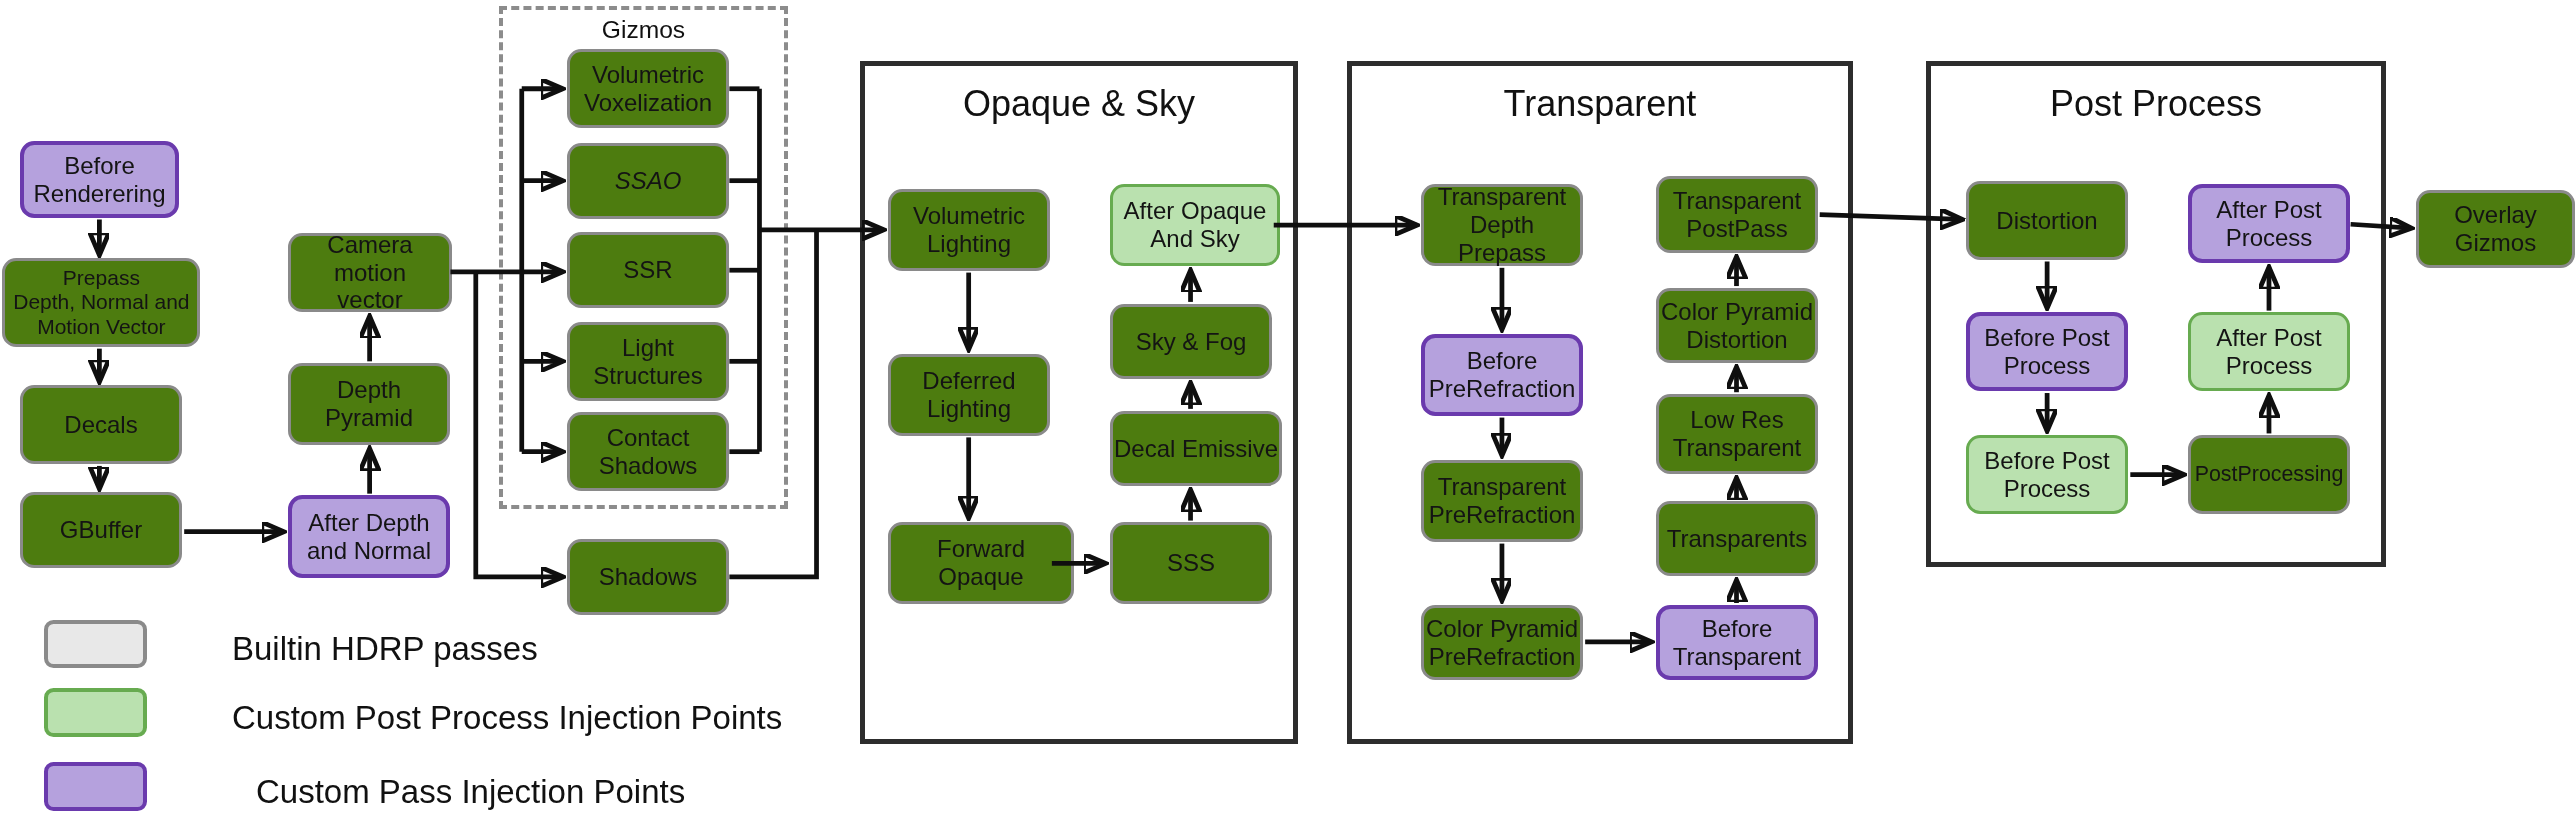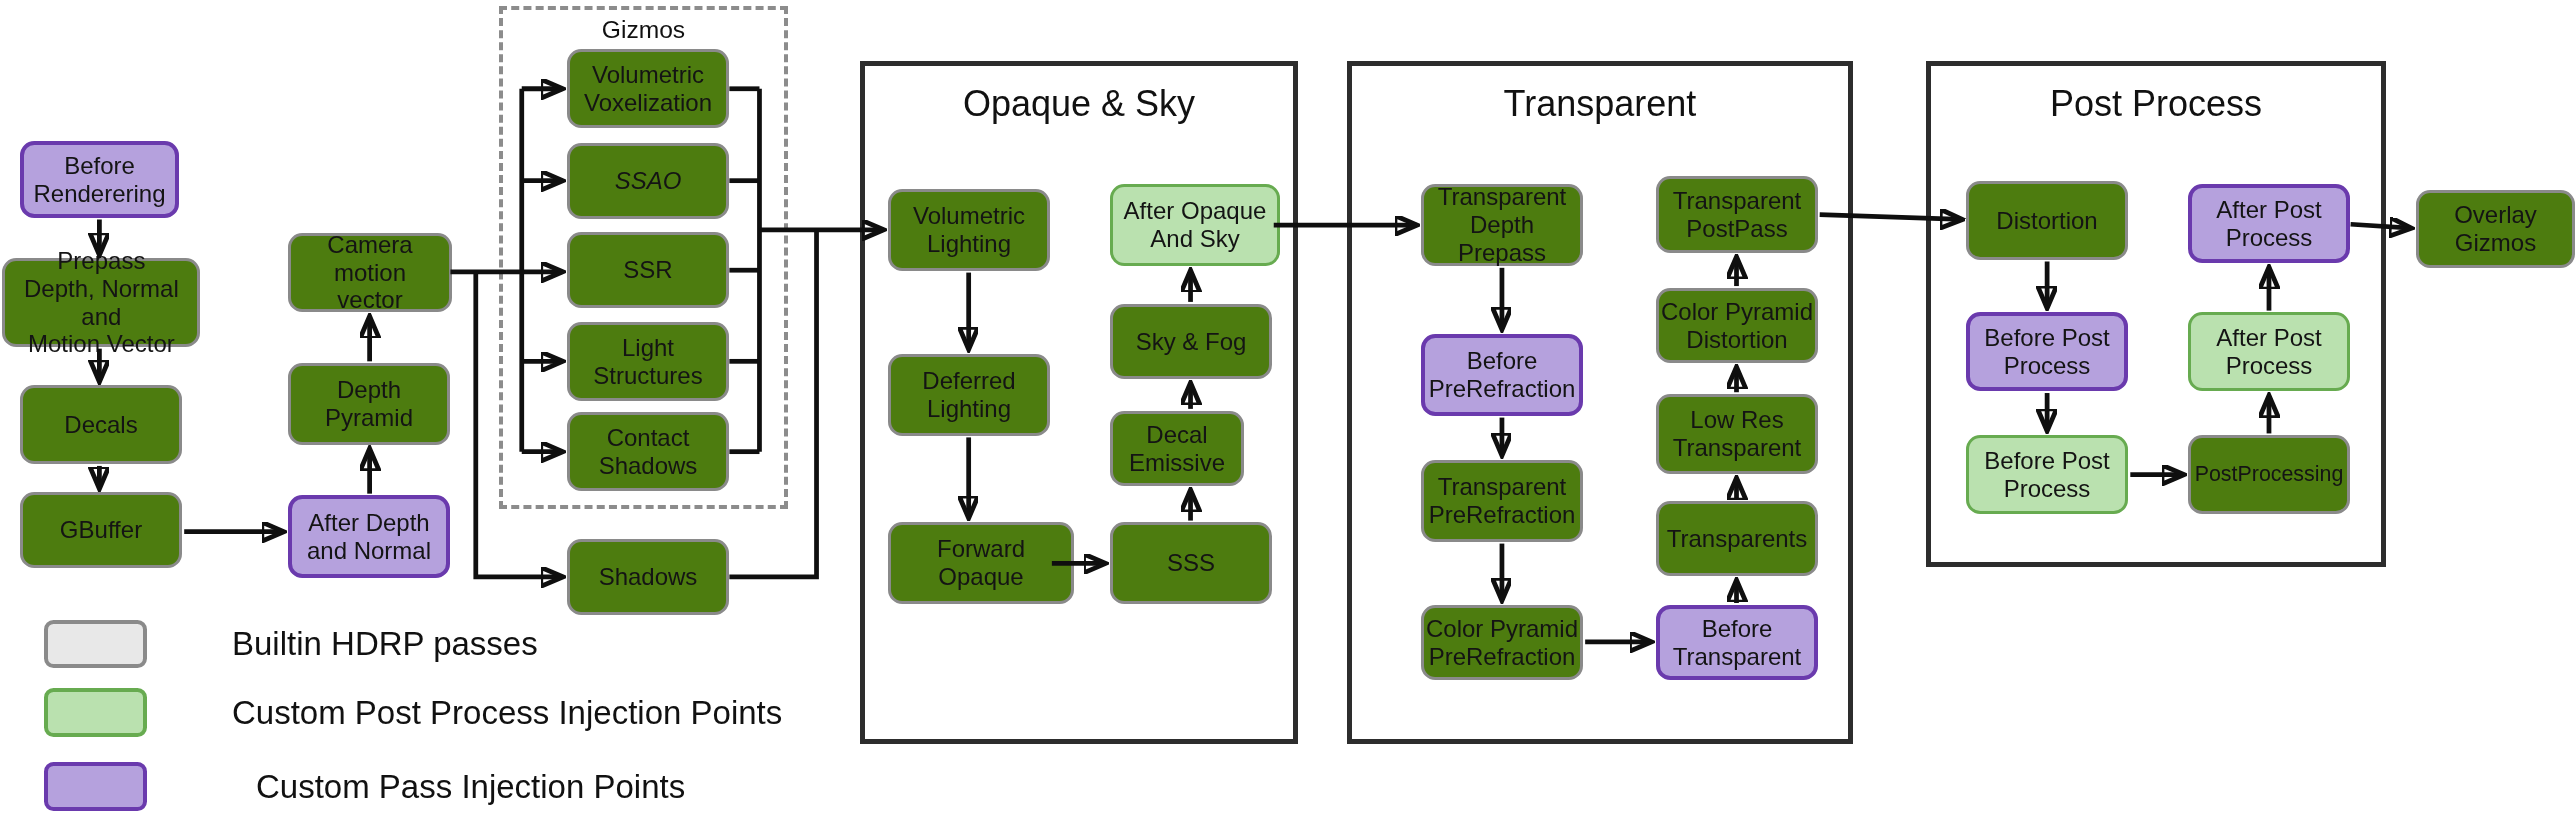--- a/index.html
+++ b/index.html
@@ -12,21 +12,21 @@
   .async-box{position:absolute;box-sizing:border-box;border:4px dashed #8c8c8c;background:#ffffff;z-index:1;}
   .async-title{position:absolute;text-align:center;font-size:24.6px;color:#111;z-index:2;}
 
   
   .node{position:absolute;box-sizing:border-box;border-radius:14.3px;
         display:flex;align-items:center;justify-content:center;text-align:center;
         font-size:24px;line-height:1.16;white-space:pre-line;color:#141414;z-index:3;}
   .node.gray{background:#4d7c0f;border:3.2px solid #8a8a8a;}
   .node.green{background:#bae1af;border:3.2px solid #67ab50;}
   .node.purple{background:#b5a1dd;border:4px solid #6a3aad;}
-  .node.small{font-size:24px;}
+  .node.small{font-size:21px;}
   .node.tight{font-size:21.4px;}
 
   
   svg.edges{position:absolute;left:0;top:0;z-index:4;pointer-events:none;}
   svg.edges path{stroke:#0f0f0f;stroke-width:6;fill:none;}
 
   
   #n-before_rendering{left:20px;top:141px;width:159px;height:77px;}
   #n-prepass{left:2.4px;top:258px;width:198px;height:89px;}
   #n-decals{left:20px;top:385px;width:162px;height:79px;}
@@ -37,21 +37,21 @@
   #n-volumetric_voxelization{left:567px;top:49px;width:162px;height:79px;}
   #n-ssao{left:567px;top:143px;width:162px;height:76px;font-style:italic;}
   #n-ssr{left:567px;top:232px;width:162px;height:76px;}
   #n-light_structures{left:567px;top:322px;width:162px;height:79px;}
   #n-contact_shadows{left:567px;top:412px;width:162px;height:79px;}
   #n-shadows{left:567px;top:539px;width:162px;height:76px;}
   #n-volumetric_lighting{left:888px;top:189px;width:162px;height:82px;}
   #n-deferred_lighting{left:888px;top:354px;width:162px;height:82px;}
   #n-forward_opaque{left:888px;top:522px;width:186px;height:82px;}
   #n-sss{left:1110px;top:522px;width:162px;height:82px;}
-  #n-decal_emissive{left:1110px;top:411px;width:134px;height:75px;}
+  #n-decal_emissive{left:1110px;top:411px;width:172px;height:75px;}
   #n-sky_fog{left:1110px;top:304px;width:162px;height:75px;}
   #n-after_opaque_sky{left:1110px;top:184px;width:170px;height:82px;}
   #n-transparent_depth_prepass{left:1421px;top:184px;width:162px;height:82px;}
   #n-before_prerefraction{left:1421px;top:334px;width:162px;height:82px;}
   #n-transparent_prerefraction{left:1421px;top:460px;width:162px;height:82px;}
   #n-color_pyramid_prerefraction{left:1421px;top:605px;width:162px;height:75px;}
   #n-before_transparent{left:1656px;top:605px;width:162px;height:75px;}
   #n-transparents{left:1656px;top:501px;width:162px;height:75px;}
   #n-low_res_transparent{left:1656px;top:394px;width:162px;height:80px;}
   #n-color_pyramid_distortion{left:1656px;top:288px;width:162px;height:75px;}
@@ -65,21 +65,21 @@
   #n-overlay_gizmos{left:2416px;top:190px;width:159px;height:78px;}
 
   
   #c-opaque_sky{left:860px;top:61px;width:438px;height:683px;}
   #c-transparent{left:1347px;top:61px;width:506px;height:683px;}
   #c-post_process{left:1926px;top:61px;width:460px;height:506px;}
   #async-box{left:499px;top:6.3px;width:289px;height:503px;}
   #async-title{left:499px;top:16px;width:289px;}
 
   
-  .legend-row{position:absolute;display:flex;align-items:center;z-index:3;padding-left:28px;}
+  .legend-row{position:absolute;display:flex;align-items:flex-end;z-index:3;padding-left:28px;}
   .legend-swatch{width:103px;border-radius:9.5px;box-sizing:border-box;margin-right:85px;flex:0 0 auto;}
   .legend-swatch.gray{height:48px;background:#e8e8e8;border:4px solid #8a8a8a;}
   .legend-swatch.green{height:49px;background:#bae1af;border:4px solid #67ab50;}
   .legend-swatch.purple{height:49px;background:#b5a1dd;border:4px solid #6a3aad;}
   .legend-label{font-size:33px;color:#111;white-space:nowrap;}
   #legend-row-0{left:16px;top:620px;height:48px;}
   #legend-row-1{left:16px;top:688px;height:49px;}
   #legend-row-2{left:16px;top:762px;height:49px;gap:24px;}
 </style>
 </head>

